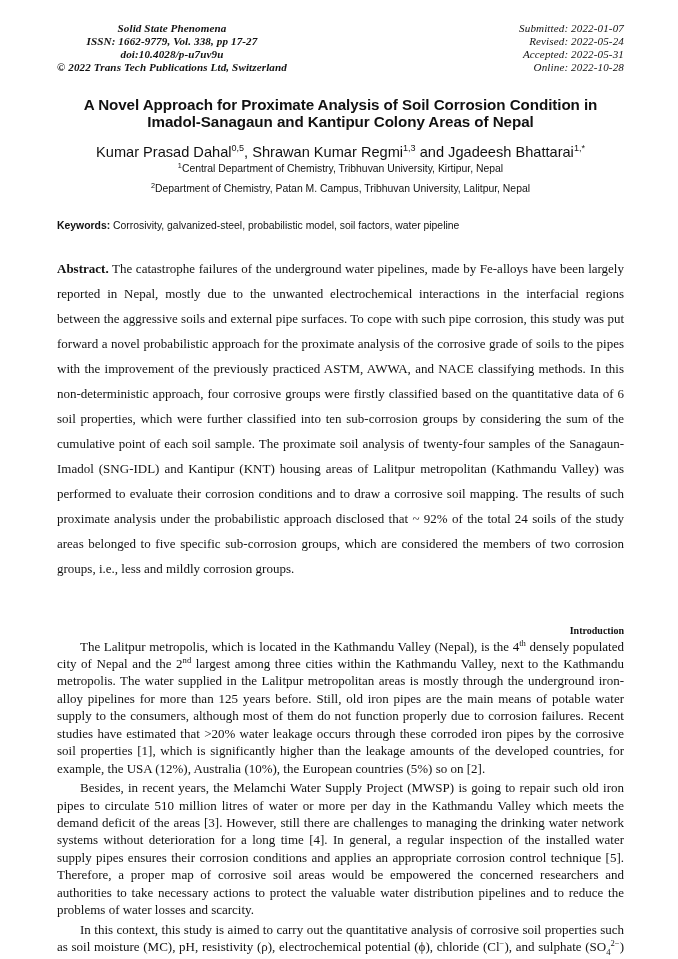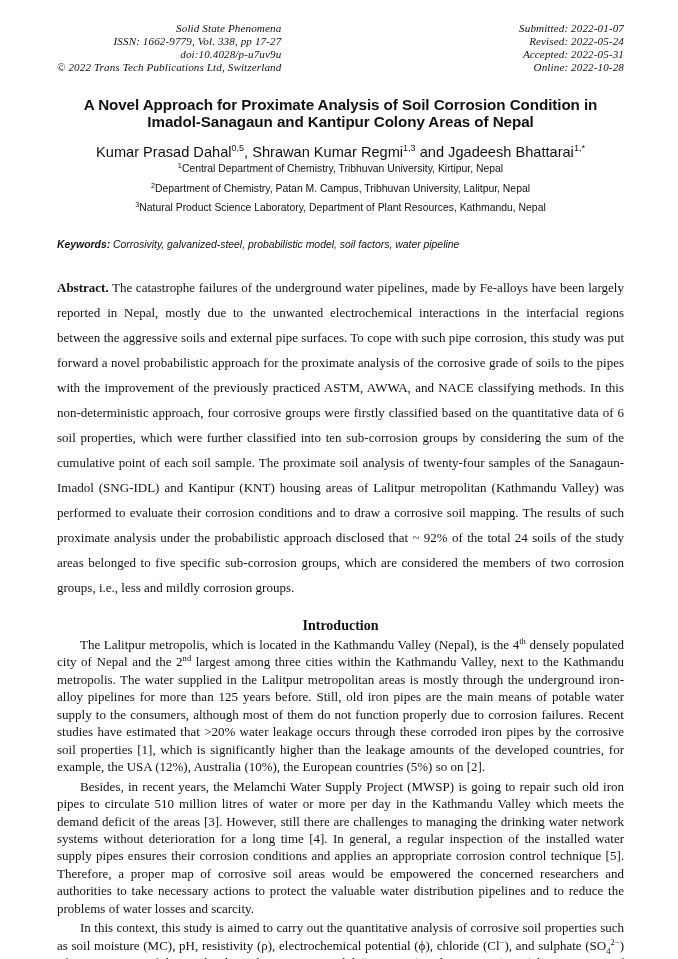--- a/index.html
+++ b/index.html
@@ -25,21 +25,21 @@
   
   .journal-header {
     display: flex;
     justify-content: space-between;
     align-items: flex-start;
     font-style: italic;
     font-size: 11.1px;
     line-height: 13.0px;
     letter-spacing: 0.01em;
   }
-  .journal-header .left { text-align: right; }
+  .journal-header .left { text-align: center; font-weight: bold; }
   .journal-header .right { text-align: right; }
   .journal-header div > div { white-space: nowrap; }
 
   
   .title {
     font-family: "Liberation Sans", "DejaVu Sans", sans-serif;
     font-weight: bold;
     font-size: 15.2px;
     line-height: 17px;
     text-align: center;
@@ -68,40 +68,39 @@
   .affiliations .aff-line:first-child { margin-top: 0; }
   .affiliations sup { font-size: 0.70em; vertical-align: super; line-height: 0; }
   .emails { margin-top: 9.5px; }
 
   
   .keywords {
     font-family: "Liberation Sans", "DejaVu Sans", sans-serif;
     font-size: 10.4px;
     text-align: left;
     margin-top: 26px;
-    font-style: italic;
   }
   .keywords .kw-label { font-weight: bold; }
 
   
   .abstract {
     margin-top: 25px;
     font-size: 13.0px;
     line-height: 25px;
     text-align: justify;
     text-justify: inter-word;
   }
   .abstract .ab-label { font-weight: bold; }
 
   
   .section-heading {
     font-weight: bold;
-    font-size: 14px;
-    margin-top: 18px;
-    text-align: center;
+    font-size: 10px;
+    margin-top: 44px;
+    text-align: right;
   }
 
   
   .body-par {
     font-size: 13.0px;
     line-height: 17.45px;
     text-align: justify;
     text-justify: inter-word;
     text-indent: 23px;
     margin-top: 2px;
@@ -136,23 +135,20 @@
     <span>Kumar Prasad Dahal</span><sup>0,5</sup><span>, </span><span>Shrawan Kumar Regmi</span><sup>1,3</sup><span> and </span><span>Jgadeesh Bhattarai</span><sup>1,*</sup>
   </div>
 
   <div class="affiliations">
     <div class="aff-line">
       <sup>1</sup><span>Central Department of Chemistry, Tribhuvan University, Kirtipur, Nepal</span>
     </div>
     <div class="aff-line">
       <sup>2</sup><span>Department of Chemistry, Patan M. Campus, Tribhuvan University, Lalitpur, Nepal</span>
     </div>
-    <div class="aff-line">
-      <sup>3</sup><span>Natural Product Science Laboratory, Department of Plant Resources, Kathmandu, Nepal</span>
-    </div>
   </div>
 
   <div class="keywords">
     <span class="kw-label">Keywords:</span><span> Corrosivity, galvanized-steel, probabilistic model, soil factors, water pipeline</span>
   </div>
 
   <div class="abstract">
     <span class="ab-label">Abstract.</span><span> The catastrophe failures of the underground water pipelines, made by Fe-alloys have been largely reported in Nepal, mostly due to the unwanted electrochemical interactions in the interfacial regions between the aggressive soils and external pipe surfaces. To cope with such pipe corrosion, this study was put forward a novel probabilistic approach for the proximate analysis of the corrosive grade of soils to the pipes with the improvement of the previously practiced ASTM, AWWA, and NACE classifying methods. In this non-deterministic approach, four corrosive groups were firstly classified based on the quantitative data of 6 soil properties, which were further classified into ten sub-corrosion groups by considering the sum of the cumulative point of each soil sample. The proximate soil analysis of twenty-four samples of the Sanagaun-Imadol (SNG-IDL) and Kantipur (KNT) housing areas of Lalitpur metropolitan (Kathmandu Valley) was performed to evaluate their corrosion conditions and to draw a corrosive soil mapping. The results of such proximate analysis under the probabilistic approach disclosed that ~ 92% of the total 24 soils of the study areas belonged to five specific sub-corrosion groups, which are considered the members of two corrosion groups, i.e., less and mildly corrosion groups.</span>
   </div>
 

